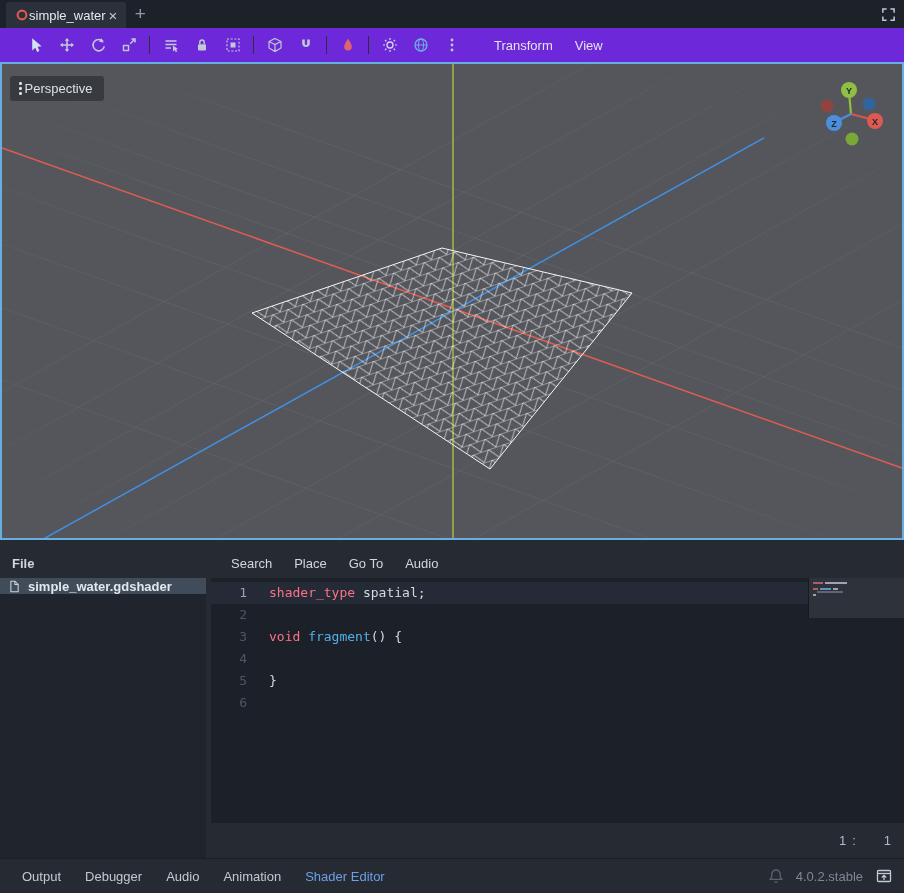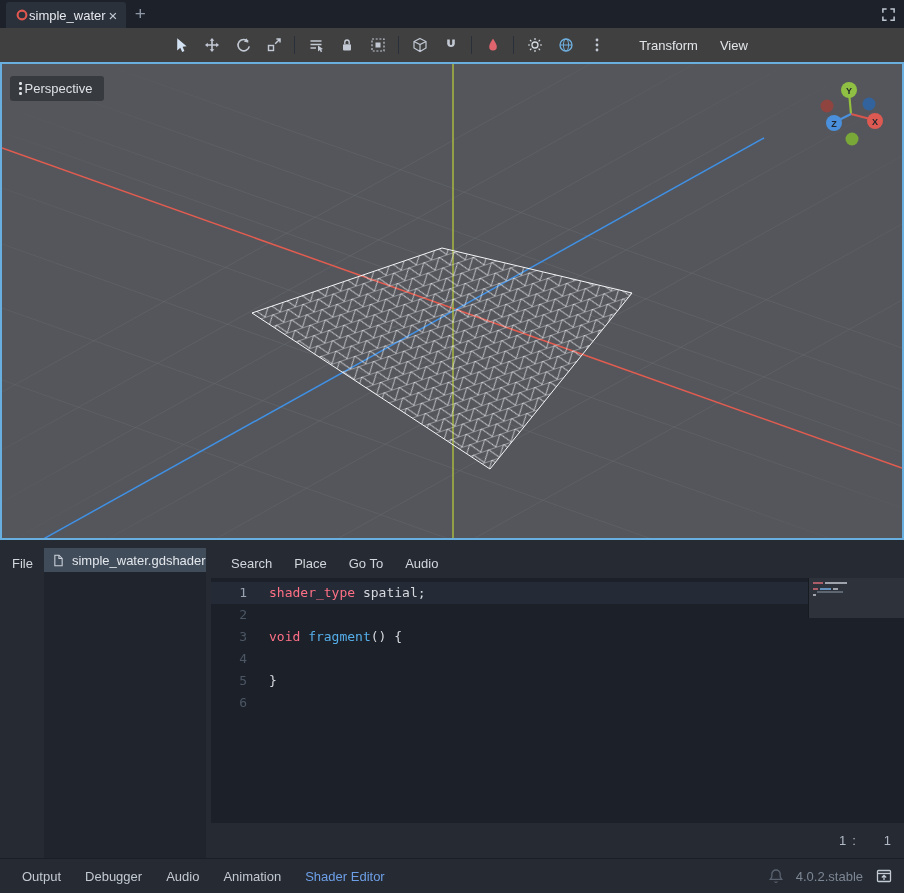--- a/index.html
+++ b/index.html
@@ -12,42 +12,42 @@
 
   
   .tabbar { height:28px; background:#1d222a; display:flex; align-items:stretch; padding-left:6px; position:relative; }
   .tab { display:flex; align-items:center; background:#2a313b; padding:0 9px; margin-top:2px; border-radius:3px 3px 0 0; }
   .tab-label { color:#e6e9ee; }
   .tab-close { color:#c6ccd6; font-size:15px; line-height:1; margin-left:3px; }
   .tab-add { display:flex; align-items:center; justify-content:center; width:28px; color:#8e97a6; font-size:19px; }
   .tabbar-right { position:absolute; right:8px; top:0; height:28px; display:flex; align-items:center; }
 
   
-  .toolbar { height:34px; background:#404040; display:flex; align-items:center; padding-left:20px;justify-content:center; }
+  .toolbar { height:34px; background:#6d28d9; display:flex; align-items:center; padding-left:20px; }
   .tbtn { width:31px; height:26px; display:flex; align-items:center; justify-content:center; border-radius:3px; }
   .tsep { width:1px; height:18px; background:#2a303a; margin:0 5px; }
   .toolbar-menus { margin-left:16px; display:flex; }
   .tmenu { padding:0 11px; height:26px; display:flex; align-items:center; color:#e2e5ea; }
 
   
   .viewport { position:relative; height:478px; background:#54565c; border:2px solid #68aede; }
   .viewport svg.scene { position:absolute; inset:0; width:100%; height:100%; }
   .persp { position:absolute; left:8px; top:12px; display:flex; align-items:center; gap:0;
            background:rgba(16,18,22,0.42); border-radius:3px; height:25px; padding:0 12px 0 6px; color:#dde0e5; }
   .persp .dots { display:flex; flex-direction:column; gap:2.5px; padding:0 3px; }
   .persp .dots i { width:2.5px; height:2.5px; border-radius:50%; background:#dde0e5; display:block; }
   .gizmo { position:absolute; right:10px; top:14px; width:84px; height:84px; }
   .gizmo text { font-family:"Liberation Sans", sans-serif; font-size:9px; font-weight:bold; fill:#20262c; text-anchor:middle; }
 
   
   .bottom { height:318px; display:flex; padding-top:8px; background:#262b33; }
-  .bpanel-left { width:206px; display:flex; flex-direction:row; }
+  .bpanel-left { width:206px; display:flex; flex-direction:column;font-weight:bold; }
   .pmenu-row { height:30px; display:flex; align-items:center; padding-left:12px; color:#d2d6dd; }
   .filelist { flex:1; background:#20252d; }
-  .filerow { height:24px; display:flex; align-items:center; gap:7px; padding-left:8px; background:#414c5a; color:#e3e7ec; }
+  .filerow { height:16px; display:flex; align-items:center; gap:7px; padding-left:8px; background:#414c5a; color:#e3e7ec; }
   .bpanel-right { flex:1; margin-left:5px; display:flex; flex-direction:column; }
   .emenu-row { height:30px; display:flex; align-items:center; padding-left:9px; }
   .emenu { padding:0 11px; color:#d2d6dd; }
 
   
   .editor { flex:1; background:#1c2129; position:relative; padding-top:4px;
             font-family:"DejaVu Sans Mono","Liberation Mono",monospace; font-size:13px; }
   .cline { display:flex; height:22px; line-height:22px; }
   .cline.cur { background:#242b36; }
   .ln { width:36px; flex:none; text-align:right; color:#4c5665; }

